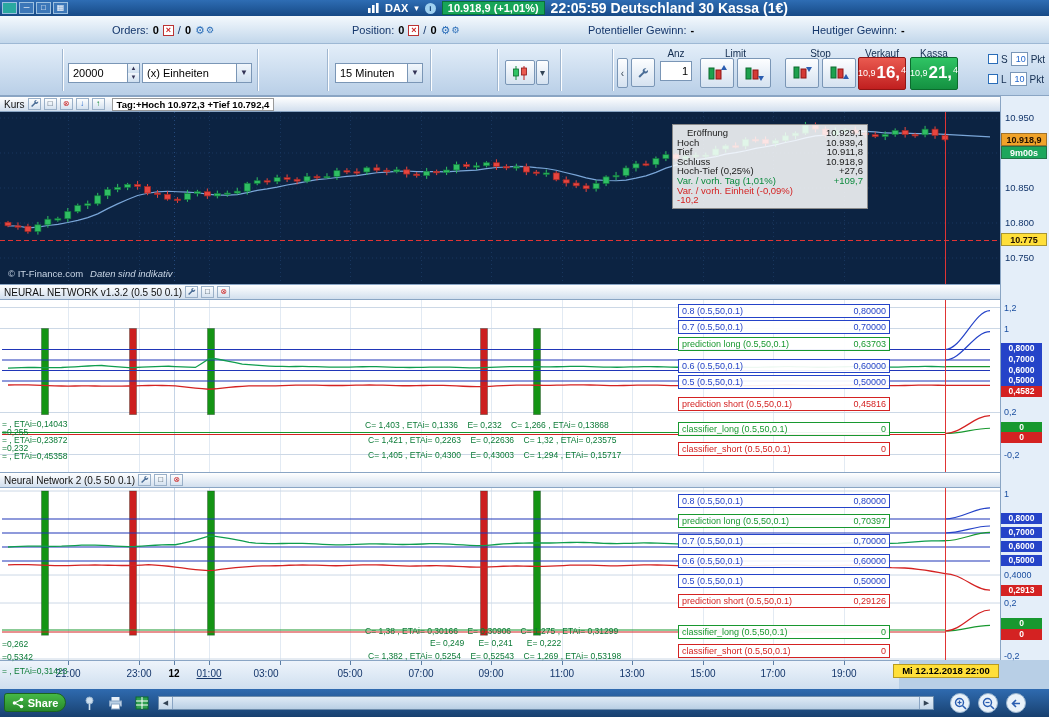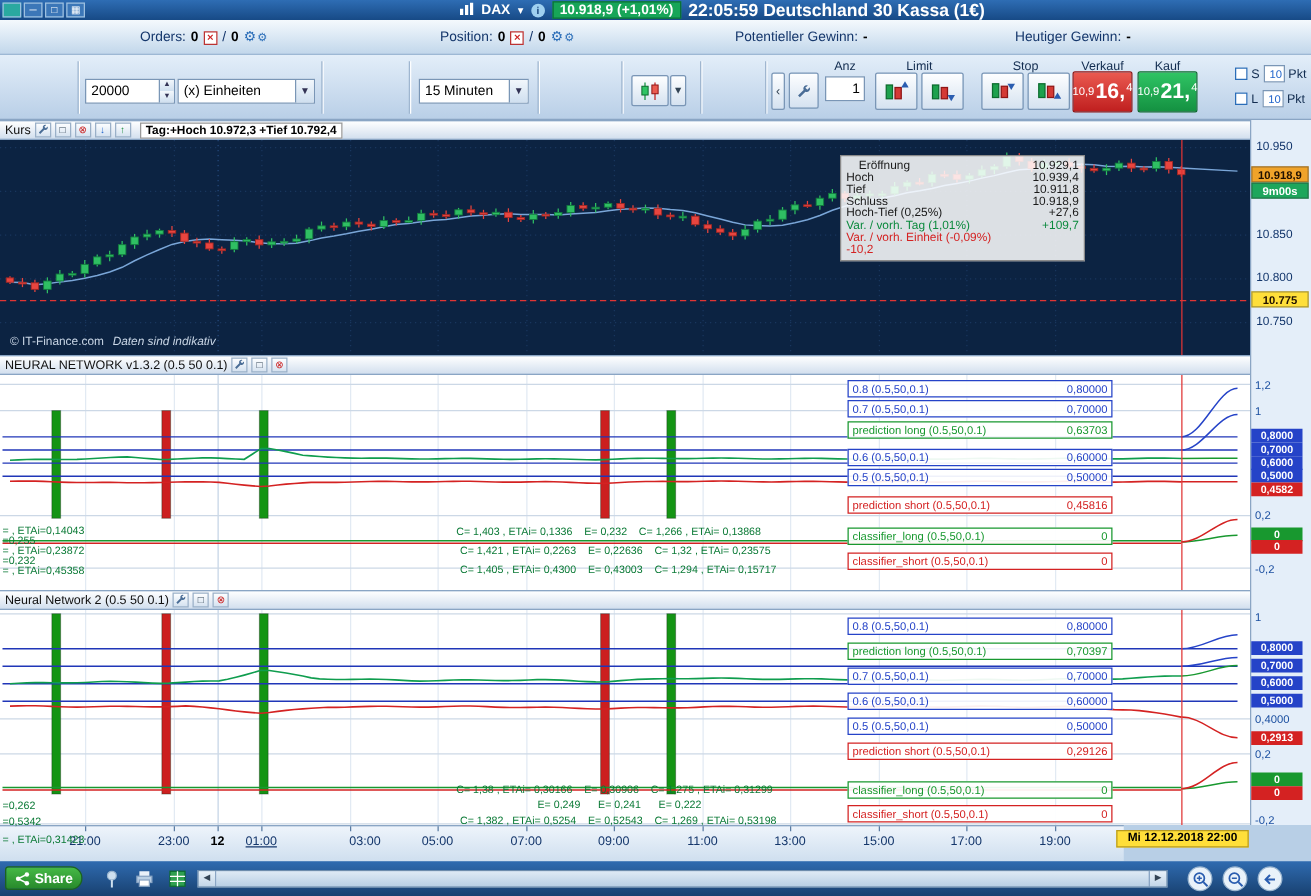--- a/index.html
+++ b/index.html
@@ -218,21 +218,21 @@
           <polygon points="14,15 20,15 17,10" fill="#2a5db0"></polygon>
         </svg>
     </div>
 
     <div class="tool-label" style="left:858px;top:4px;width:48px">Verkauf</div>
     <div class="sellbtn" style="left:858px;top:13px;width:48px;height:33px">
       <span class="price-small">10,9</span>
       <span class="price-big">16,</span>
       <span class="price-sup">4</span>
     </div>
-    <div class="tool-label" style="left:910px;top:4px;width:48px">Kauf</div>
+    <div class="tool-label" style="left:910px;top:4px;width:48px">Kassa</div>
     <div class="buybtn" style="left:910px;top:13px;width:48px;height:33px">
       <span class="price-small">10,9</span>
       <span class="price-big">21,</span>
       <span class="price-sup">4</span>
     </div>
 
     <div class="sl-row" style="left:988px;top:8px">
       <span class="cb"></span>
       <span>S</span>
       <input class="slinput" value="10" style="">
@@ -575,21 +575,21 @@
     <div id="time-labels">
         <div class="t-tick" style="left: 68px;"></div>
         <div class="t-label" style="left: 46px;">21:00</div>
         <div class="t-tick" style="left: 139px;"></div>
         <div class="t-label" style="left: 117px;">23:00</div>
         <div class="t-tick" style="left: 174px;"></div>
         <div class="t-label t-bold" style="left: 152px;">12</div>
         <div class="t-tick" style="left: 209px;"></div>
         <div class="t-label" style="left: 187px; text-decoration: underline;">01:00</div>
         <div class="t-tick" style="left: 280px;"></div>
-        <div class="t-label" style="left: 270px;">03:00</div>
+        <div class="t-label" style="left: 244px;">03:00</div>
         <div class="t-tick" style="left: 350px;"></div>
         <div class="t-label" style="left: 328px;">05:00</div>
         <div class="t-tick" style="left: 421px;"></div>
         <div class="t-label" style="left: 399px;">07:00</div>
         <div class="t-tick" style="left: 491px;"></div>
         <div class="t-label" style="left: 469px;">09:00</div>
         <div class="t-tick" style="left: 562px;"></div>
         <div class="t-label" style="left: 540px;">11:00</div>
         <div class="t-tick" style="left: 632px;"></div>
         <div class="t-label" style="left: 610px;">13:00</div>

